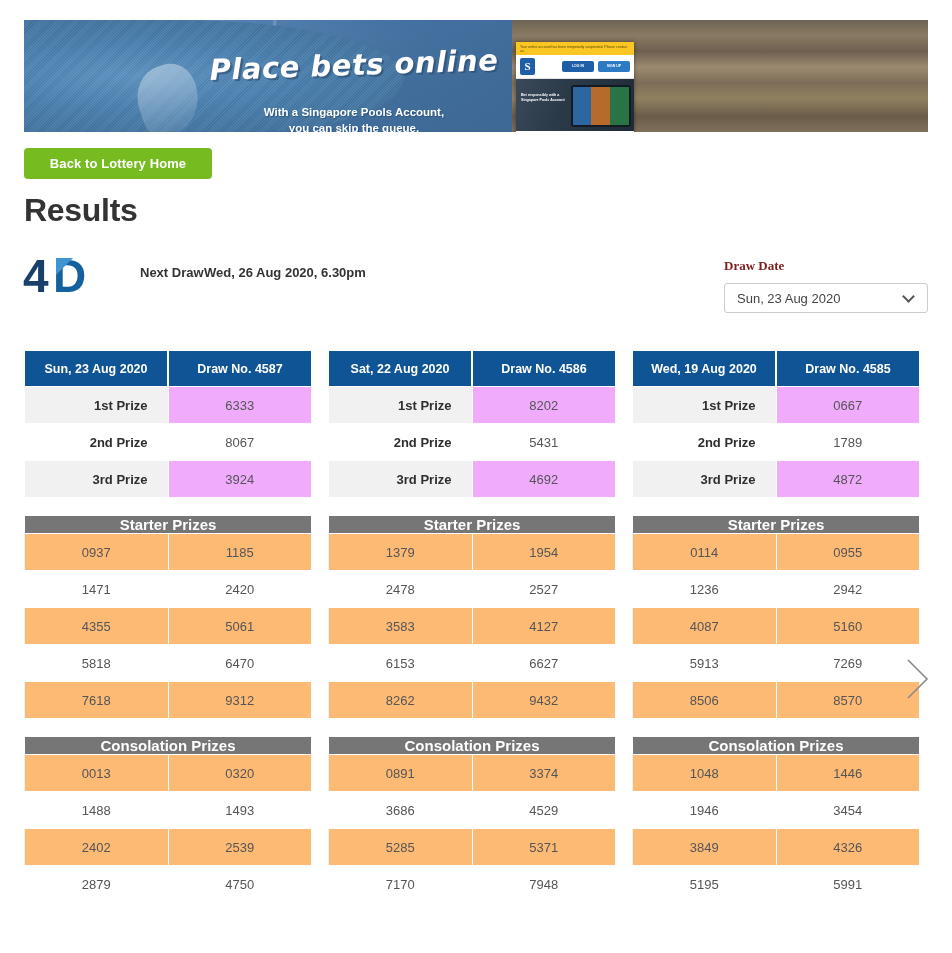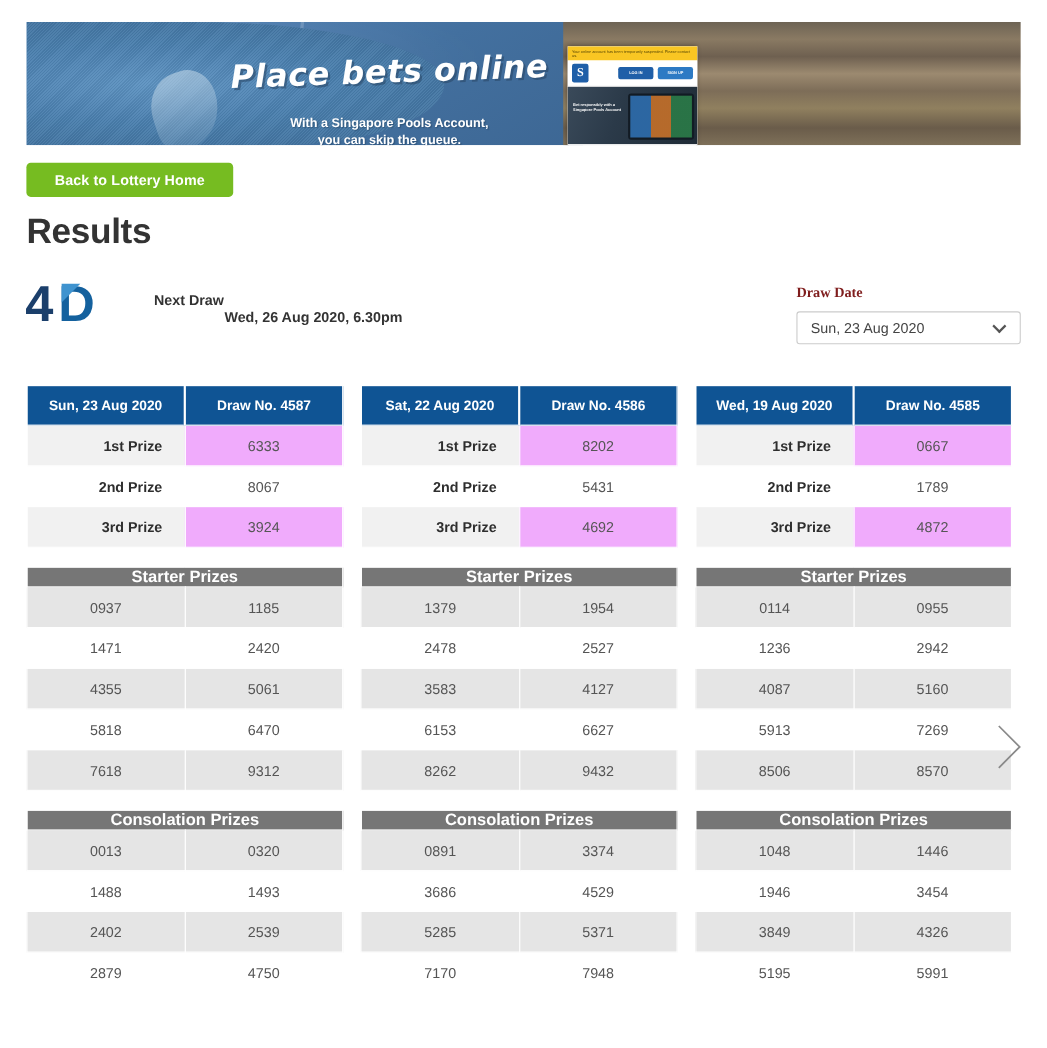--- a/index.html
+++ b/index.html
@@ -157,21 +157,21 @@
   
   .logo-4d {
     position: absolute; left: 23px; top: 254px;
     width: 82px; height: 44px;
   }
   .next-draw-label {
     position: absolute; left: 140px; top: 265px;
     font-size: 13px; font-weight: bold; color: #333333;
   }
   .next-draw-value {
-    position: absolute; left: 204px; top: 281px;
+    position: absolute; left: 204px; top: 265px;
     font-size: 13px; font-weight: bold; color: #333333;
   }
 
   
   .draw-date-label {
     position: absolute; left: 724px; top: 258px;
     font-size: 13px; font-weight: bold; color: #7f1d1d; font-family: Liberation Serif, serif;
   }
   .draw-date-select {
     position: absolute; left: 724px; top: 283px;
@@ -235,21 +235,21 @@
 
   .section-hdr td {
     background: #767676; color: #ffffff;
     font-size: 15px; font-weight: bold;
     height: 16px; text-align: center;
     border: 1px solid #767676;
   }
 
   .num-row td {
     height: 37px; font-size: 13px; color: #555555;
-    text-align: center; background: #e5e5e5;
+    text-align: center; background: #fdba74;
     border-bottom: 1px solid #ffffff;
     border-left: 1px solid #ffffff; border-right: 1px solid #ffffff;
     width: 50%;
   }
   .num-row.alt td { background: #ffffff; }
   .num-row td.first { border-left: 1px solid #f1f1f1; }
   .num-row.alt td.first { border-left: 1px solid #ffffff; margin-top: 24px; }
 
   
   .carousel-next {

